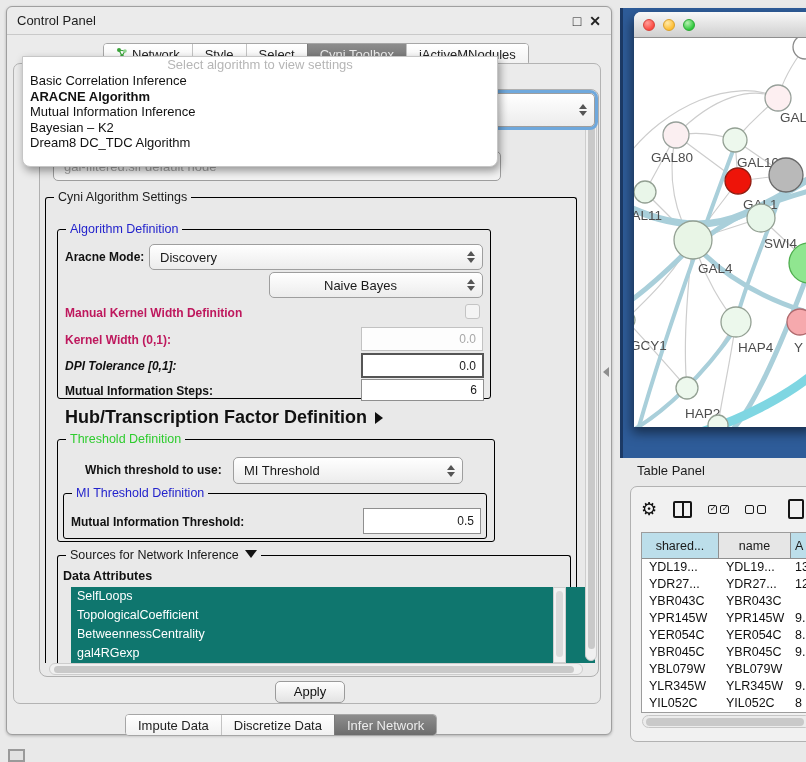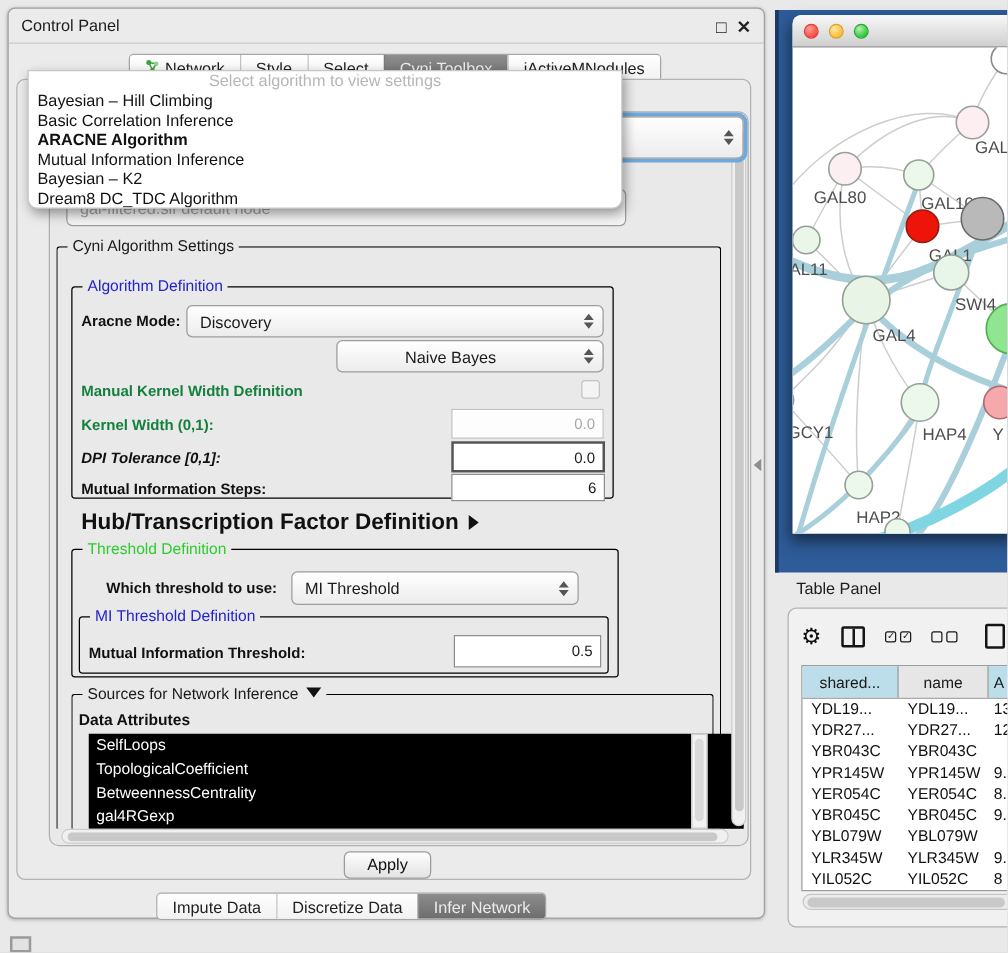--- a/index.html
+++ b/index.html
@@ -73,37 +73,37 @@
   }
   
   .fs { position:absolute; border:1px solid #000000; border-radius:3px; }
   .fs > .legend {
     position:absolute; top:-8px; left:8px; background:#e9e9e9; padding:0 4px;
     font-size:12.5px; white-space:nowrap;
   }
   .legend.blue { color:#2323cc; }
   .legend.green { color:#2ecc2e; }
   .lbl { position:absolute; font-size:12px; font-weight:bold; color:#111; white-space:nowrap; }
-  .lbl.disabled { color:#15803d; }
+  .lbl.disabled { color:#be185d; }
   .field {
     position:absolute; background:#ffffff; border:1px solid #8f8f8f;
     font-size:12px; text-align:right; padding:0 6px; display:flex; align-items:center; justify-content:flex-end;
   }
   .field.disabled { color:#a8a8a8; border-color:#c2c2c2; background:#fdfdfd; }
   .field.strong { border:2px solid #555; }
   .checkbox-disabled {
     position:absolute; width:15px; height:15px; border:1px solid #c4c4c4;
     border-radius:3px; background:#f4f4f4;
   }
   .tri-right { display:inline-block; width:0; height:0; border-top:6px solid transparent; border-bottom:6px solid transparent; border-left:8px solid #111; margin-left:8px; vertical-align:-1px; }
   .tri-down  { display:inline-block; width:0; height:0; border-left:6px solid transparent; border-right:6px solid transparent; border-top:8px solid #111; margin-left:6px; vertical-align:1px; }
   
   #attr-list {
     position:absolute; left:64px; top:580px; width:524px; height:76px;
-    background:#000000; overflow:hidden;
+    background:#0f766e; overflow:hidden;
   }
   .attr-item { height:19px; line-height:19px; padding-left:6px; color:#ffffff; font-size:12.5px; }
   #attr-scroll {
     position:absolute; left:546px; top:580px; width:13px; height:76px;
     background:#f2f2f2; border:1px solid #cfcfcf;
   }
   #attr-scroll .thumb { position:absolute; left:2px; top:3px; width:7px; height:66px; background:#dadada; border-radius:4px; }
   
   #v-scroll { position:absolute; left:578px; top:92px; width:12px; height:562px; background:#f0f0f0; border:1px solid #cdcdcd; border-radius:6px; }
   #v-scroll .thumb { position:absolute; left:1.5px; top:4px; width:7px; height:545px; background:#c9c9c9; border-radius:4px; }
@@ -215,21 +215,20 @@
           <span class="dn"></span>
         </span>
     </div>
     <div class="combo" id="combo-netsrc">
       <span class="combo-text">gal-filtered.sif default node</span>
     </div>
 
     <div id="algo-dropdown">
       <div id="dd-prompt">Select algorithm to view settings</div>
       <div id="dd-items">
-          <div class="dd-item">Bayesian – Hill Climbing</div>
           <div class="dd-item">Basic Correlation Inference</div>
           <div class="dd-item bold">ARACNE Algorithm</div>
           <div class="dd-item">Mutual Information Inference</div>
           <div class="dd-item">Bayesian – K2</div>
           <div class="dd-item">Dream8 DC_TDC Algorithm</div>
         </div>
     </div>
 
     <div id="settings-box"></div>
 

